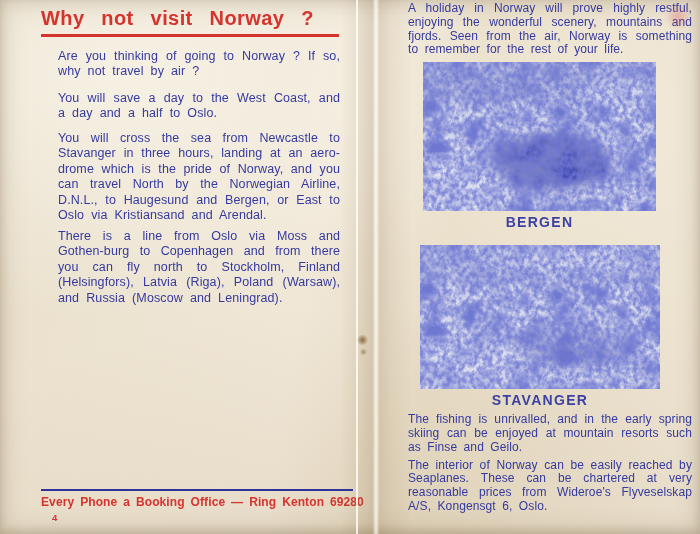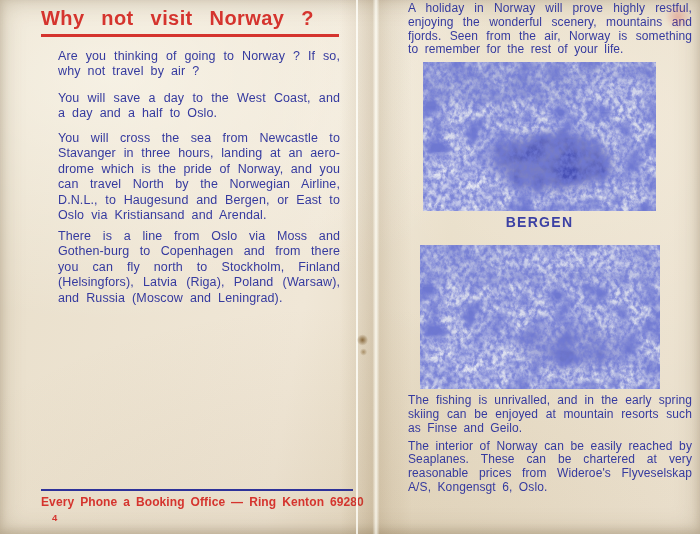--- a/index.html
+++ b/index.html
@@ -126,20 +126,21 @@
     <figure class="fig-stavanger">
       <svg class="photo" viewBox="0 0 240 144" preserveAspectRatio="none" width="240" height="144">
         <rect width="240" height="144" fill="#d8dbec"></rect>
         <rect width="240" height="144" filter="url(#blotch)" opacity="0.95"></rect>
         <rect x="0" y="0" width="240" height="38" fill="#aeb4dd" opacity="0.55" filter="url(#soft10)"></rect>
         <ellipse cx="150" cy="16" rx="72" ry="10" fill="#e9ebf5" opacity="0.6" filter="url(#soft6)"></ellipse>
         <ellipse cx="150" cy="102" rx="55" ry="22" fill="#6a71c2" opacity="0.45" filter="url(#soft6)"></ellipse>
         <ellipse cx="55" cy="118" rx="46" ry="22" fill="#e9ebf5" opacity="0.55" filter="url(#soft10)"></ellipse>
         <rect width="240" height="144" filter="url(#grain)" opacity="0.8"></rect>
       </svg>
+      <figcaption class="caption">STAVANGER</figcaption>
     </figure>
 
     <p class="para p-mt5">The fishing is unrivalled, and in the early spring skiing can be enjoyed at mountain resorts such as Finse and Geilo.</p>
     <p class="para p-mt4">The interior of Norway can be easily reached by Seaplanes.  These can be chartered at very reasonable prices from Wideroe's Flyveselskap A/S, Kongensgt 6, Oslo.</p>
 
   </div>
 
   <div class="fold"></div>
   <div class="fold-line"></div>
   <div class="stain s1"></div>

